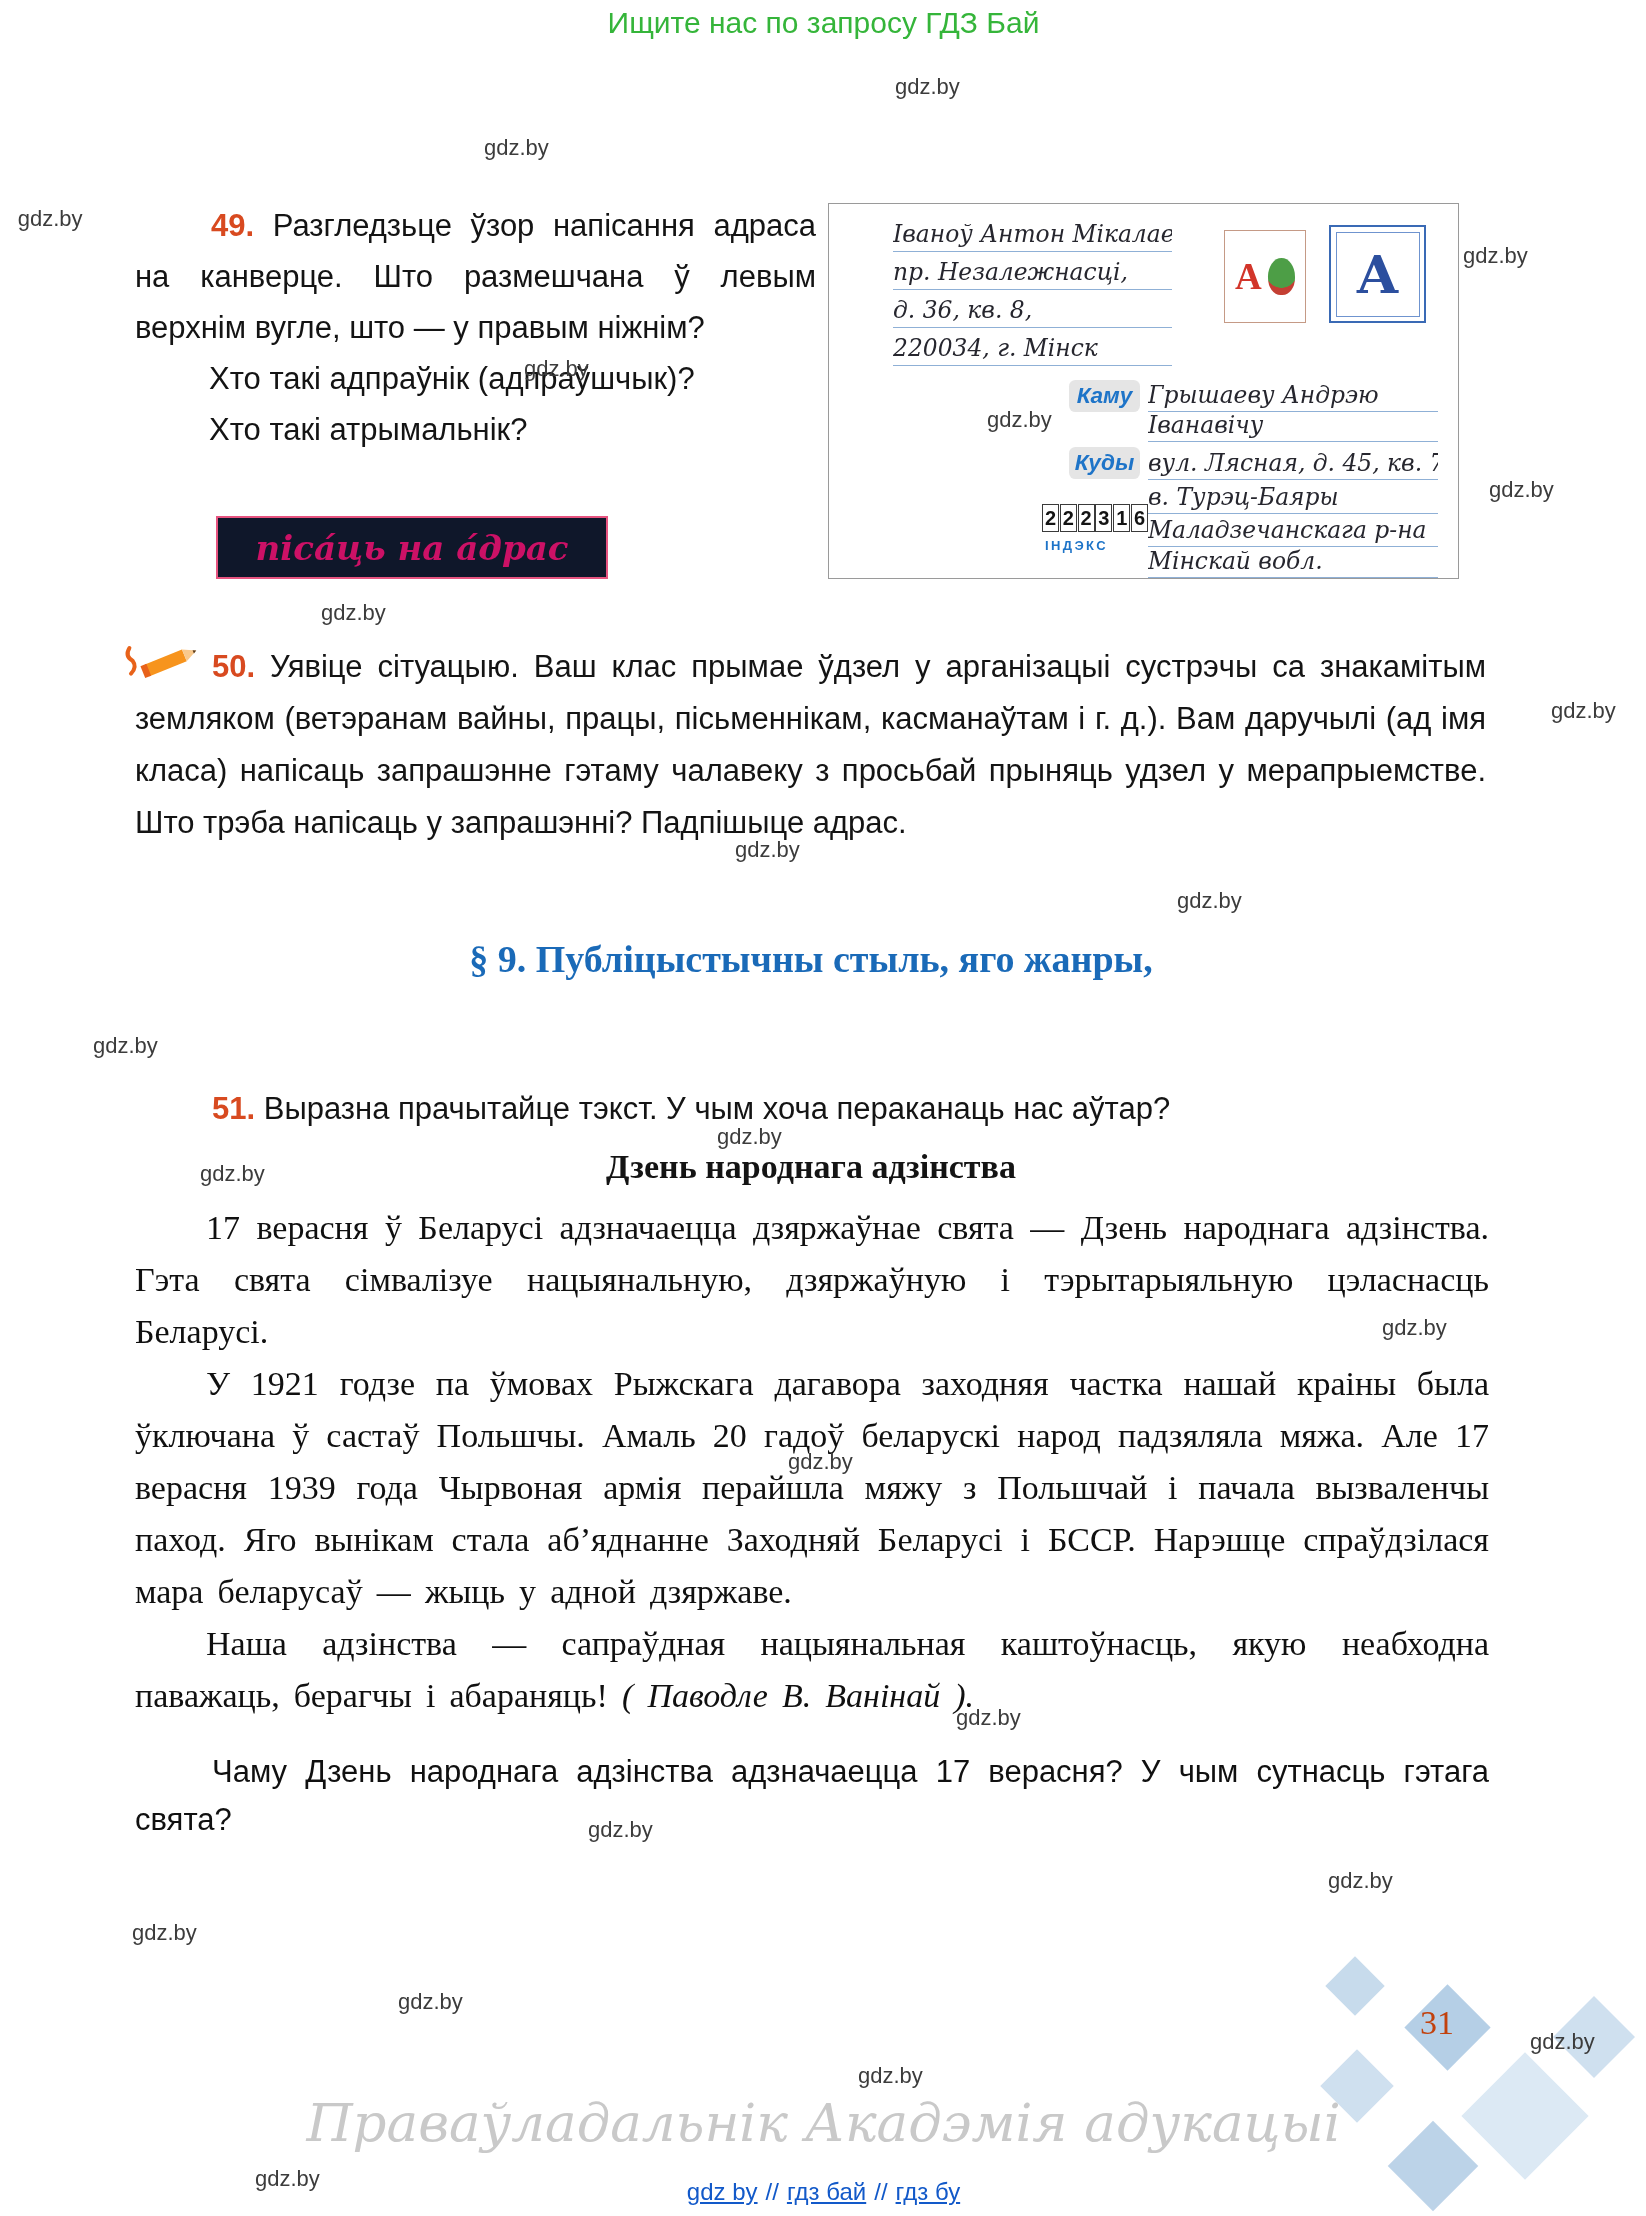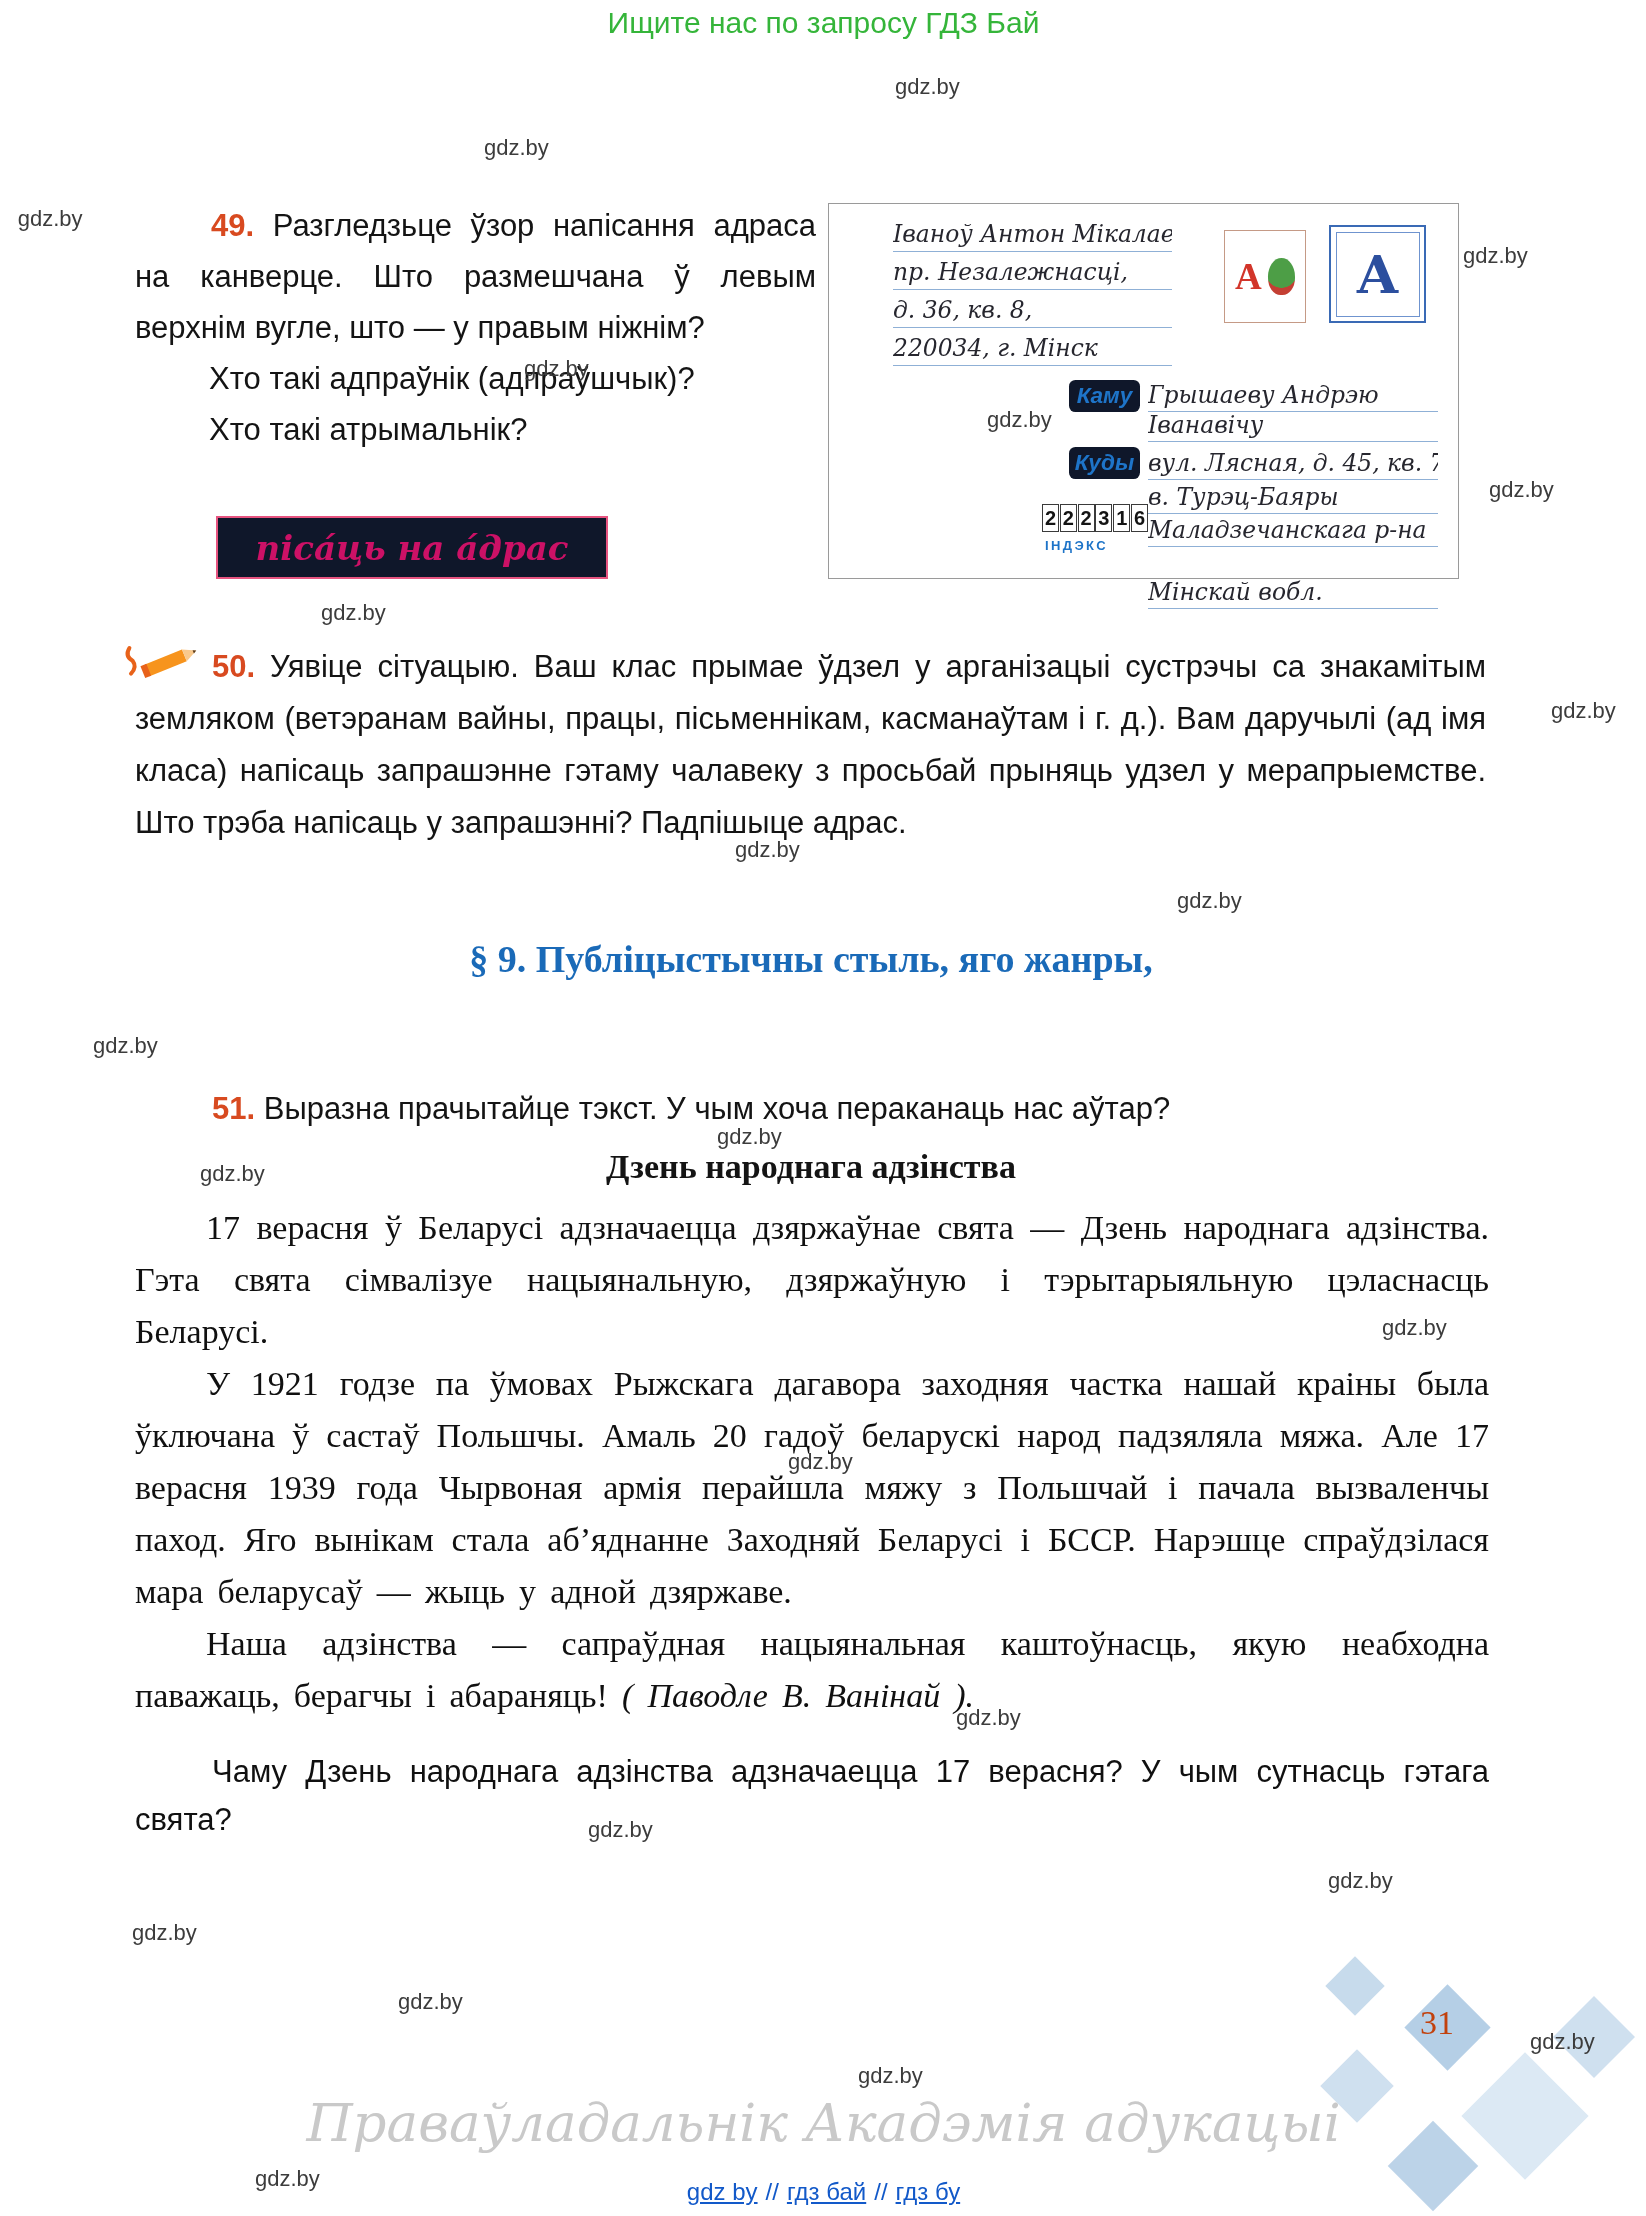--- a/index.html
+++ b/index.html
@@ -34,21 +34,21 @@
   .stamp1 { left:395px; top:26px; width:82px; height:93px; border:1.6px solid #c59a86;
     display:flex; align-items:center; justify-content:center; gap:6.4px; }
   .s1-a { color:#d2352a; font-size:37px; font-weight:bold; font-family:"Liberation Serif", serif; }
   .s1-emblem { width:27px; height:37px; border-radius:50% 50% 46% 46%;
     background:radial-gradient(circle at 50% 38%, #4d9e46 58%, #c43f33 60%); }
   .stamp2 { left:500px; top:21px; width:97px; height:98px; border:2.4px solid #3a6ab5;
     display:flex; align-items:center; justify-content:center; }
   .s2-inner { width:84px; height:85px; border:1.6px solid #6f94cf;
     display:flex; align-items:center; justify-content:center; }
   .s2-a { color:#2c4f9e; font-size:53px; font-weight:bold; font-family:"DejaVu Serif", serif; }
-  .addr-label { position:absolute; left:240px; width:71px; height:32px; background:#0f172a;
+  .addr-label { position:absolute; left:240px; width:71px; height:32px; background:#e5e5e5;
     color:#1e74c8; font-weight:bold; font-style:italic; font-size:22.6px;
     display:flex; align-items:center; justify-content:center; border-radius:6.4px; }
   .lbl-kamu { top:176px; } .lbl-kudy { top:243px; }
   .addr-line { position:absolute; left:319px; width:290px; height:34px;
     border-bottom:1.6px solid #8fb0d6; padding-top:3.2px; overflow:hidden; }
   .index-box { position:absolute; left:213px; top:300px; display:flex; gap:0.8px; }
   .idx-cell { width:17px; height:28px; border:1.6px solid #3a3a3a; background:#fff;
     font-size:20px; font-weight:bold; display:flex; align-items:center; justify-content:center; }
   .index-label { position:absolute; left:216px; top:334px; font-size:13px; color:#1e74c8;
     letter-spacing:2.4px; font-weight:bold; }
@@ -153,21 +153,21 @@
     </div>
 
     <div class="addr-label lbl-kamu">Каму</div>
     <div class="addr-line hw" style="top:174px;">Грышаеву Андрэю</div>
     <div class="addr-line hw" style="top:204px;">Іванавічу</div>
 
     <div class="addr-label lbl-kudy">Куды</div>
     <div class="addr-line hw" style="top:242px;">вул. Лясная, д. 45, кв. 72,</div>
     <div class="addr-line hw" style="top:276px;">в. Турэц-Баяры</div>
     <div class="addr-line hw" style="top:309px;">Маладзечанскага р-на</div>
-    <div class="addr-line hw" style="top:340px;margin-top:31px;">Мінскай вобл.</div>
+    <div class="addr-line hw" style="top:340px;">Мінскай вобл.</div>
 
     <div class="index-box">
       <span class="idx-cell">2</span>
       <span class="idx-cell">2</span>
       <span class="idx-cell">2</span>
       <span class="idx-cell">3</span>
       <span class="idx-cell">1</span>
       <span class="idx-cell">6</span>
     </div>
     <div class="index-label">ІНДЭКС</div>

